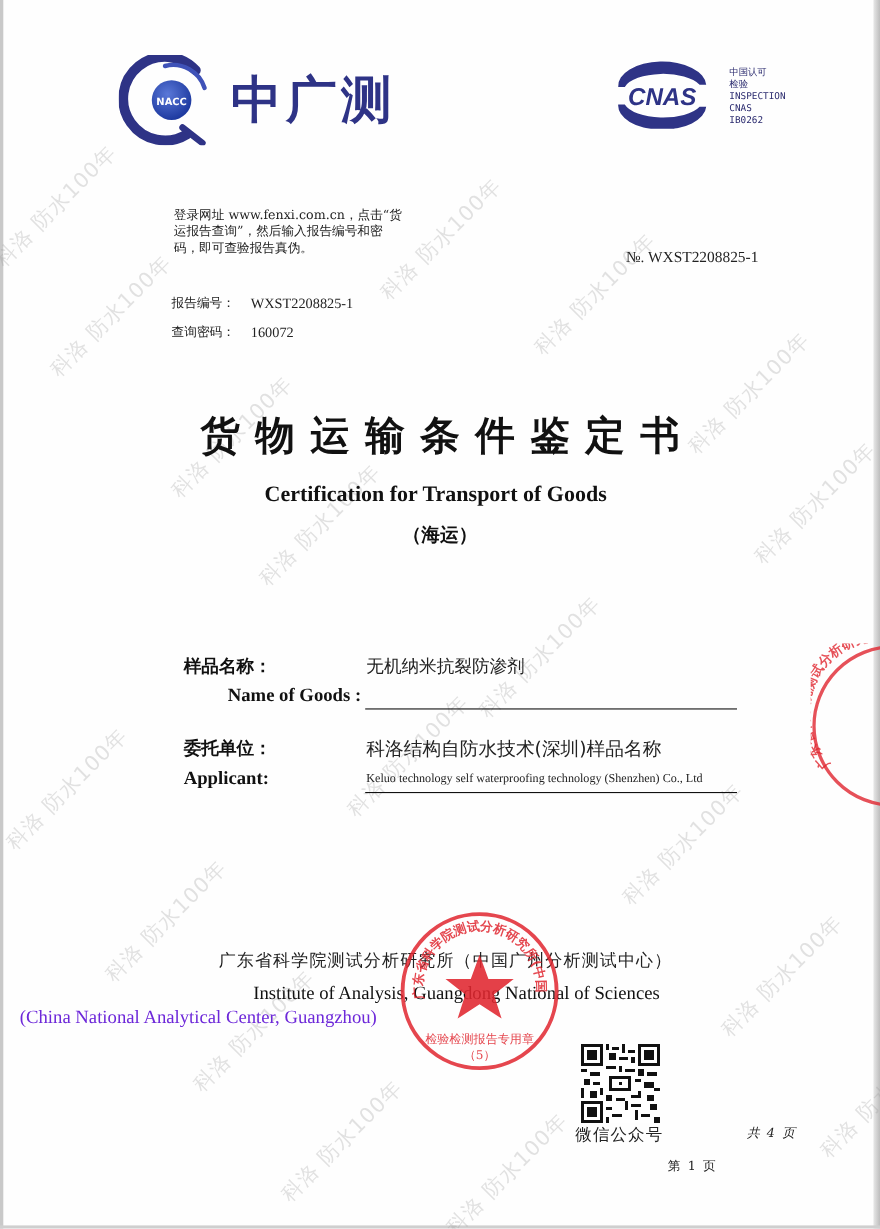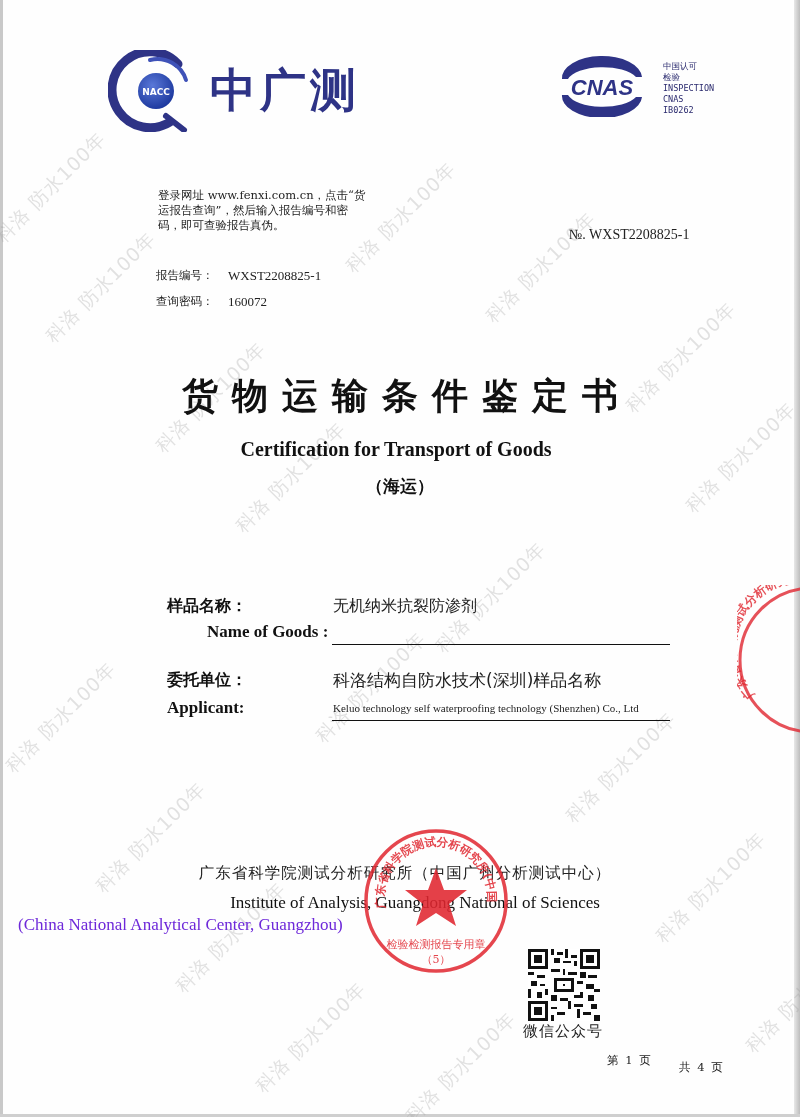--- a/index.html
+++ b/index.html
@@ -47,21 +47,21 @@
 
   
   .seal { position:absolute; left:361px; top:826px; width:150px; height:150px; pointer-events:none; }
   .seal-right { position:absolute; left:737px; top:585px; width:150px; height:150px; pointer-events:none; }
 
   
   .qr { position:absolute; left:528px; top:949px; width:72px; height:72px; }
   .qr-caption { position:absolute; left:523px; top:1022px; font-family:"DejaVu Sans", sans-serif; font-size:15px; color:#222; letter-spacing:1px; }
 
   .page-num { position:absolute; left:607px; top:1053px; font-family:"DejaVu Serif", serif; font-size:11.5px; color:#222; word-spacing:3px; }
-  .page-total { position:absolute; left:679px; top:1060px; font-family:"DejaVu Serif", serif; font-size:11.5px; color:#222; word-spacing:3px; }
+  .page-total { position:absolute; left:679px; top:1023px; font-family:"DejaVu Serif", serif; font-size:11.5px; color:#222; word-spacing:3px;font-style:italic; }
 </style>
 </head>
 <body>
 
 <div class="page">
   <div class="page-edge-left"></div>
   <div class="page-edge-right"></div>
   <div class="page-edge-bottom"></div>
 
   <div class="watermark-layer">

